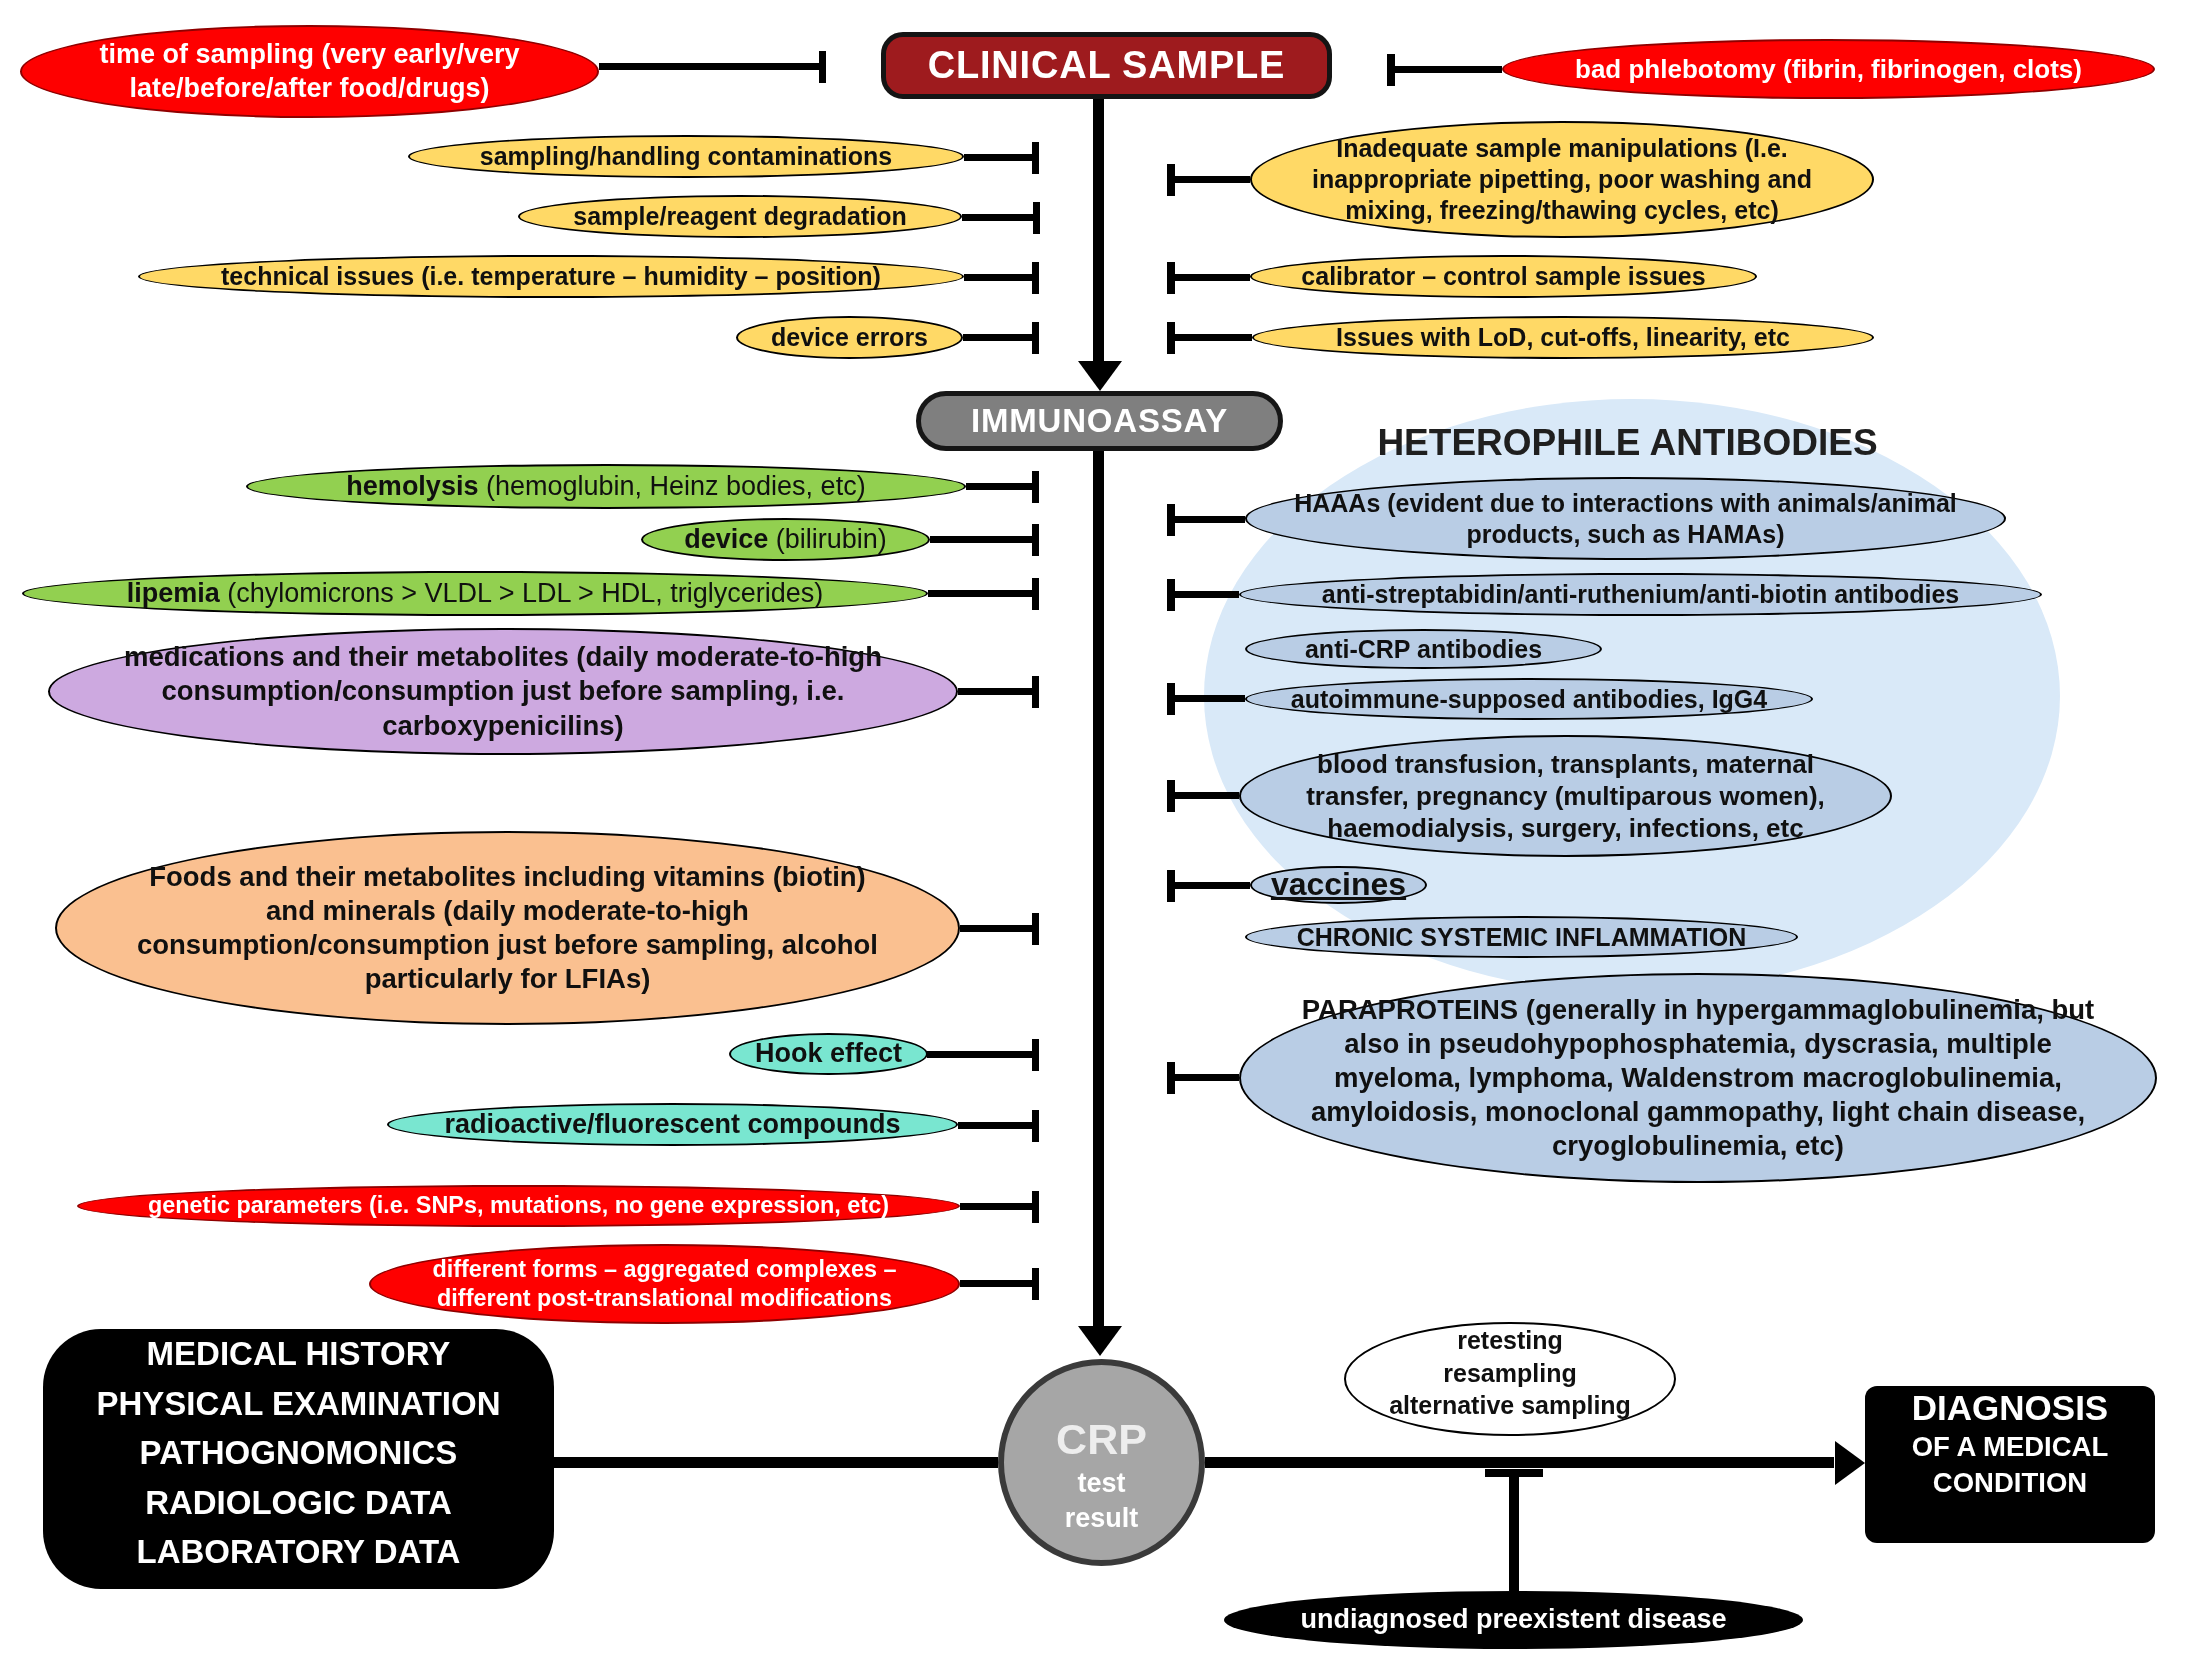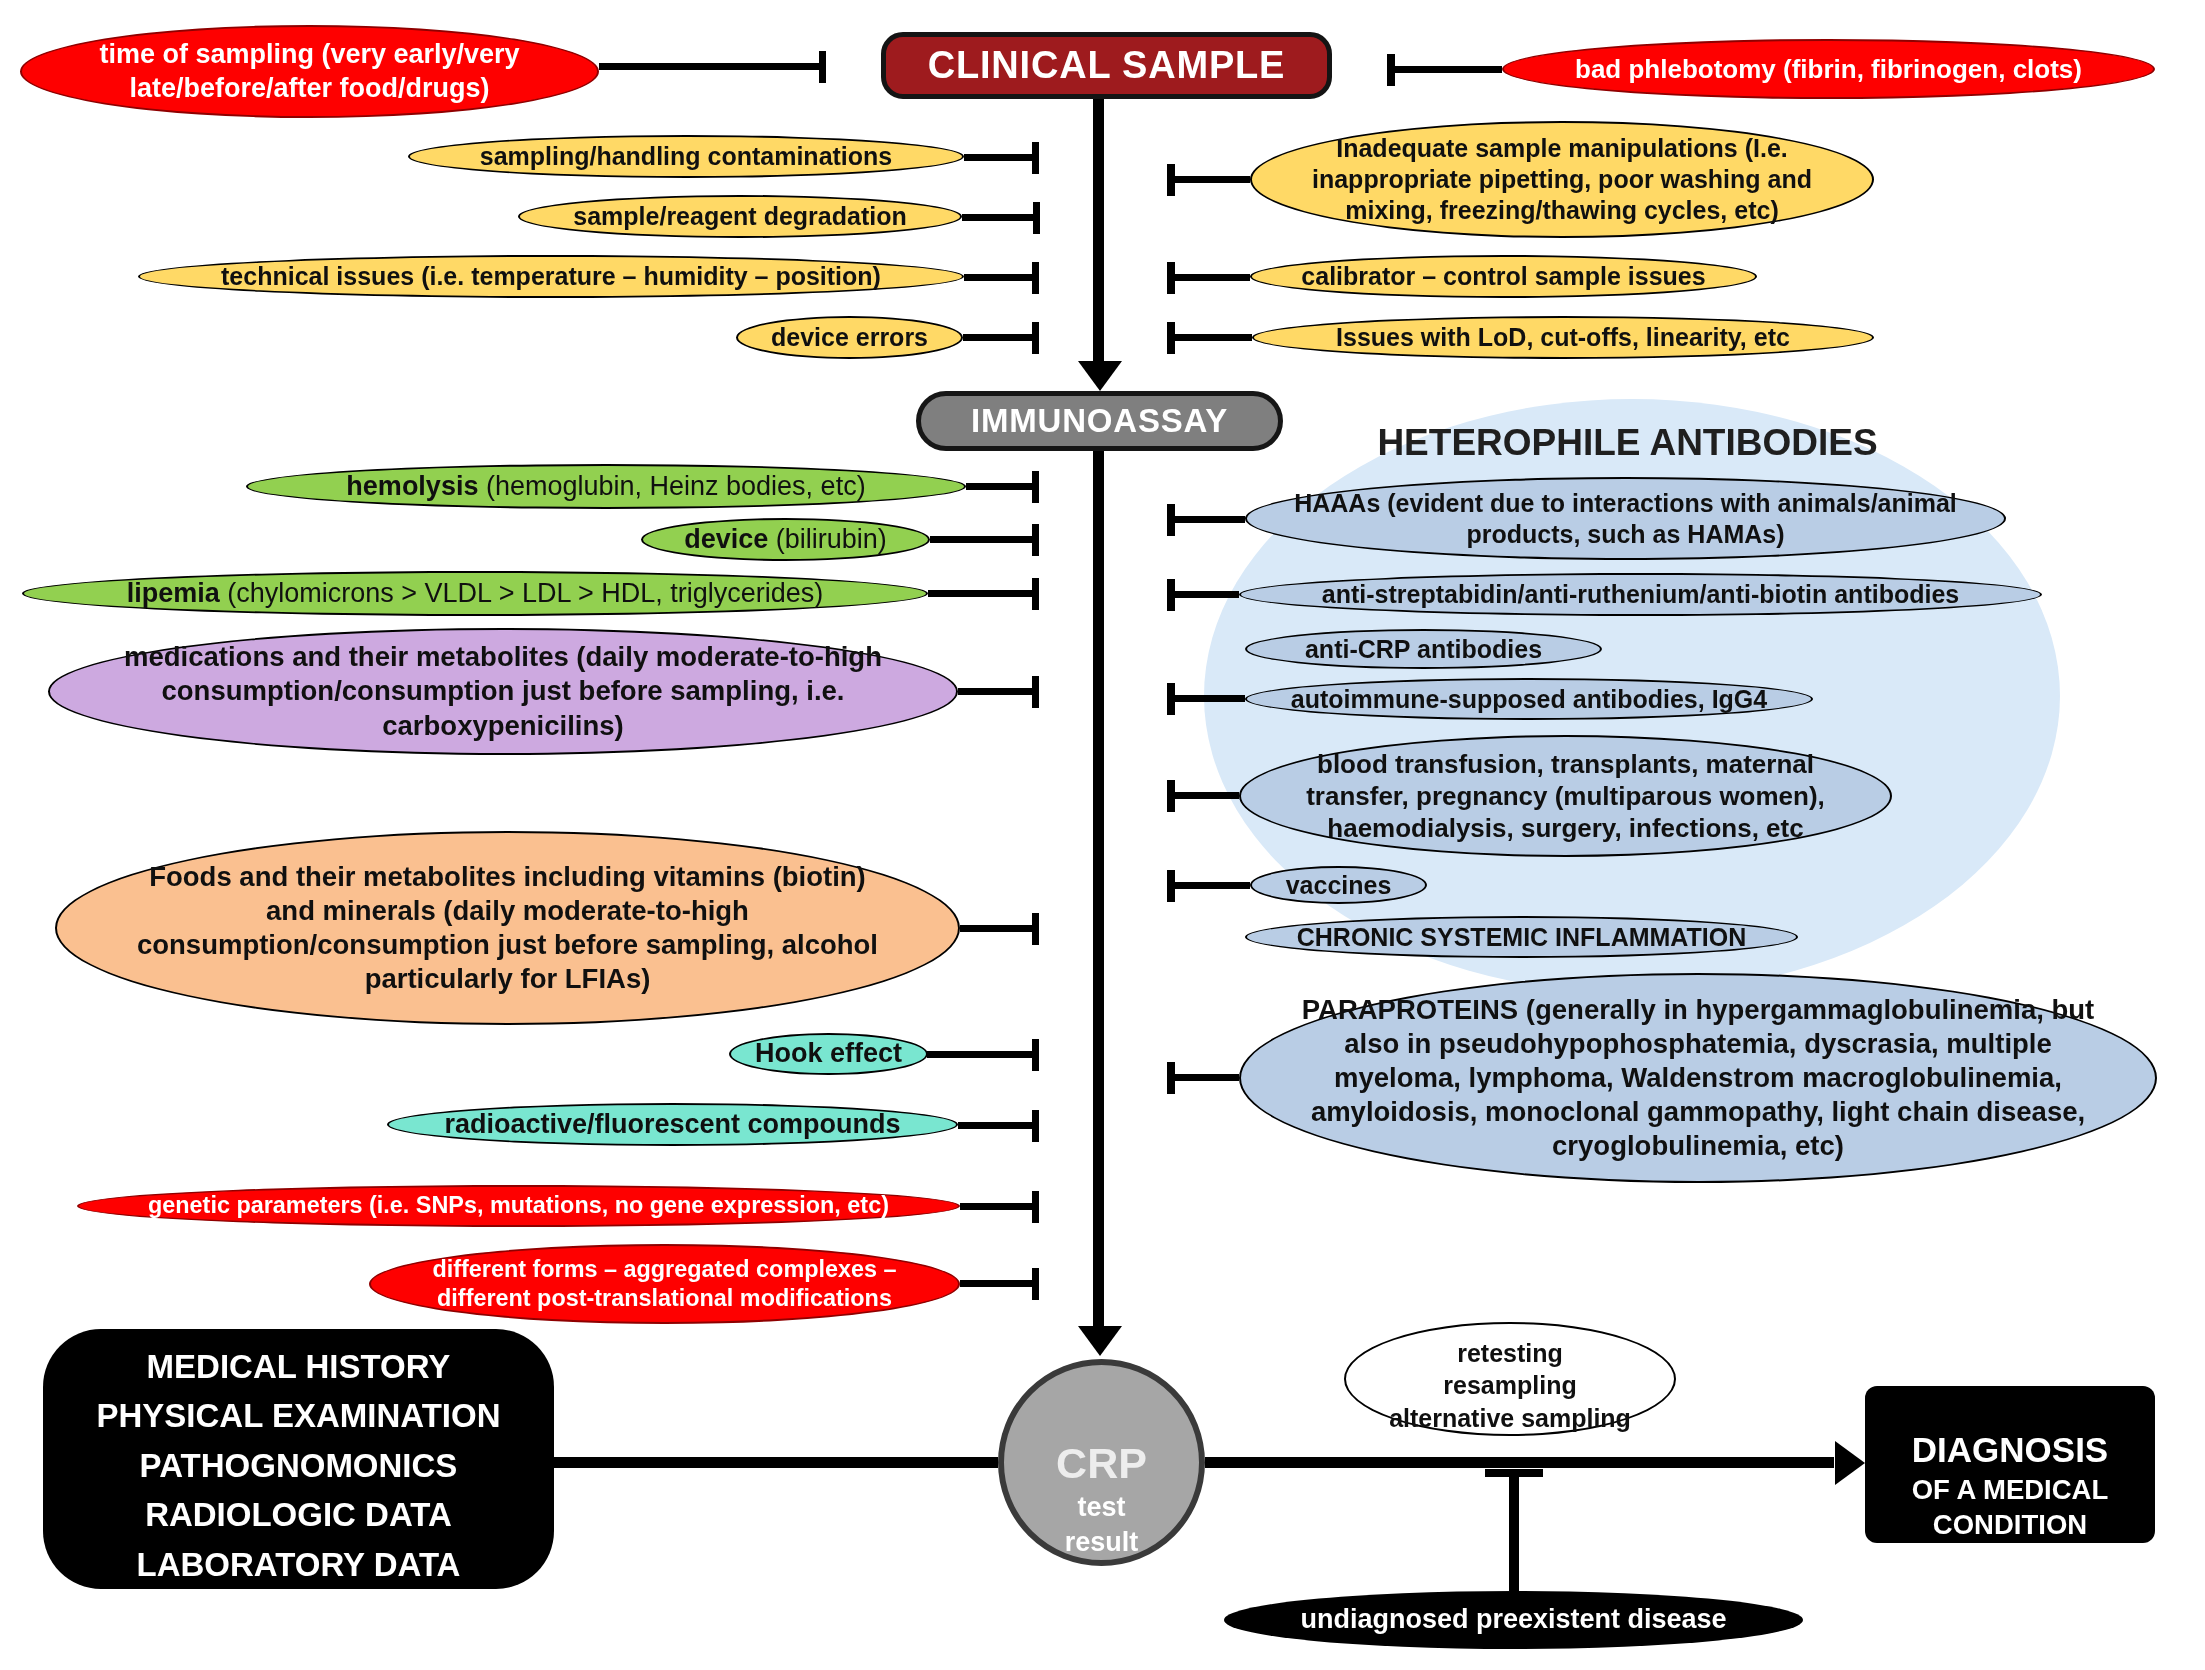--- a/index.html
+++ b/index.html
@@ -36,21 +36,21 @@
   .conn{position:absolute;height:6.7px;background:#000;z-index:1;}
   .conn.capR::after{content:"";position:absolute;right:0;top:-12.5px;width:7.5px;height:32px;background:#000;}
   .conn.capL::before{content:"";position:absolute;left:0;top:-12.5px;width:7.5px;height:32px;background:#000;}
   .vline{position:absolute;background:#000;z-index:1;}
   .hline{position:absolute;background:#000;z-index:1;}
   .tri-down{position:absolute;width:0;height:0;border-left:22px solid transparent;border-right:22px solid transparent;border-top:30px solid #000;z-index:1;}
   .tri-right{position:absolute;width:0;height:0;border-top:22px solid transparent;border-bottom:22px solid transparent;border-left:30px solid #000;z-index:1;}
   .lead{font-weight:800;}
   .rest{font-weight:400;}
   .restb{font-weight:700;}
-  .stack{display:flex;flex-direction:column;justify-content:flex-end;}
+  .stack{display:flex;flex-direction:column;justify-content:flex-start;}
 </style>
 </head>
 <body>
 
 <div class="canvas">
 
   <div class="halo" style="left:1204px;top:399px;width:856px;height:594px;"></div>
   <div class="bigtitle" style="left:1252px;top:422px;width:751px;font-size:37px;">HETEROPHILE ANTIBODIES</div>
 
   <div class="vline" style="left:1093px;top:98px;width:11px;height:263px;"></div>
@@ -135,21 +135,21 @@
 
   <div class="node bluep" style="left:1245px;top:629px;width:357px;height:40px;font-size:25px;">anti-CRP antibodies</div>
 
   <div class="conn capL" style="left:1167px;top:695px;width:78px;"></div>
   <div class="node bluep" style="left:1245px;top:678px;width:568px;height:42px;font-size:25px;">autoimmune-supposed antibodies, IgG4</div>
 
   <div class="conn capL" style="left:1167px;top:792px;width:72px;"></div>
   <div class="node bluep" style="left:1239px;top:735px;width:653px;height:122px;font-size:26px;padding:0 33px;">blood transfusion, transplants, maternal transfer, pregnancy (multiparous women), haemodialysis, surgery, infections, etc</div>
 
   <div class="conn capL" style="left:1167px;top:882px;width:83px;"></div>
-  <div class="node bluep" style="left:1250px;top:866px;width:177px;height:38px;font-size:25px;">vaccines</div>
+  <div class="node bluep" style="left:1250px;top:866px;width:177px;height:38px;font-size:32px;text-decoration:underline;">vaccines</div>
 
   <div class="node bluep" style="left:1245px;top:916px;width:553px;height:42px;font-size:25px;font-weight:800;">CHRONIC SYSTEMIC INFLAMMATION</div>
 
   <div class="conn capL" style="left:1167px;top:1074px;width:72px;"></div>
   <div class="node bluep" style="left:1239px;top:973px;width:918px;height:210px;font-size:27.5px;padding:0 50px;">
     <div><span class="lead">PARAPROTEINS</span><span class="restb"> (generally in hypergammaglobulinemia, but also in pseudohypophosphatemia, dyscrasia, multiple myeloma, lymphoma, Waldenstrom macroglobulinemia, amyloidosis, monoclonal gammopathy, light chain disease, cryoglobulinemia, etc)</span></div>
   </div>
 
   <div class="node blackbox stack" style="left:43px;top:1329px;width:511px;height:260px;border-radius:58px;font-size:33px;font-weight:800;line-height:1.5;">
     <div>MEDICAL HISTORY</div>

